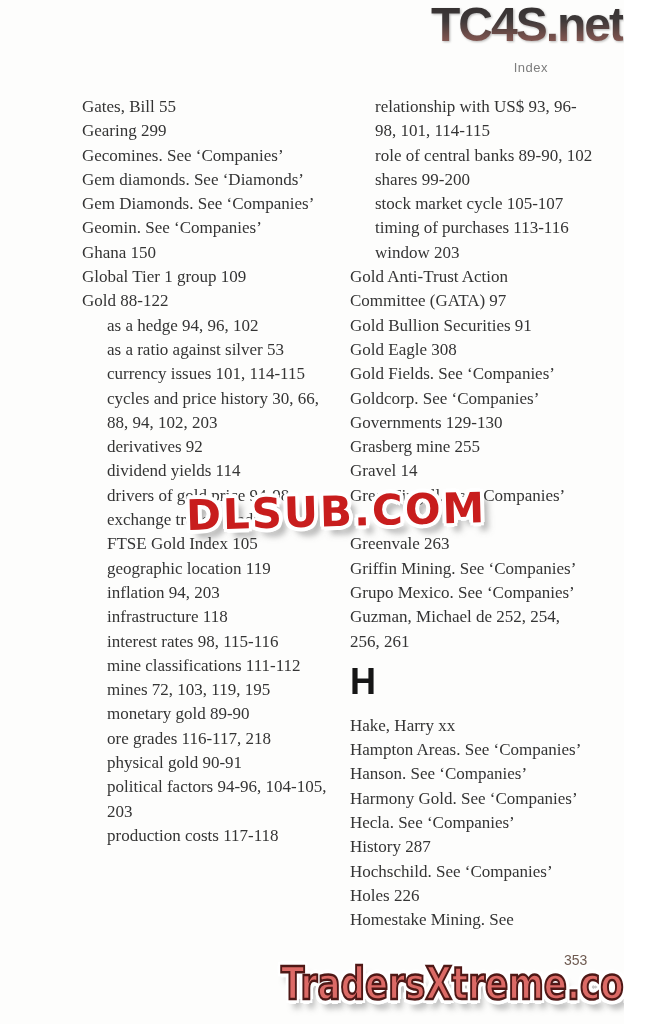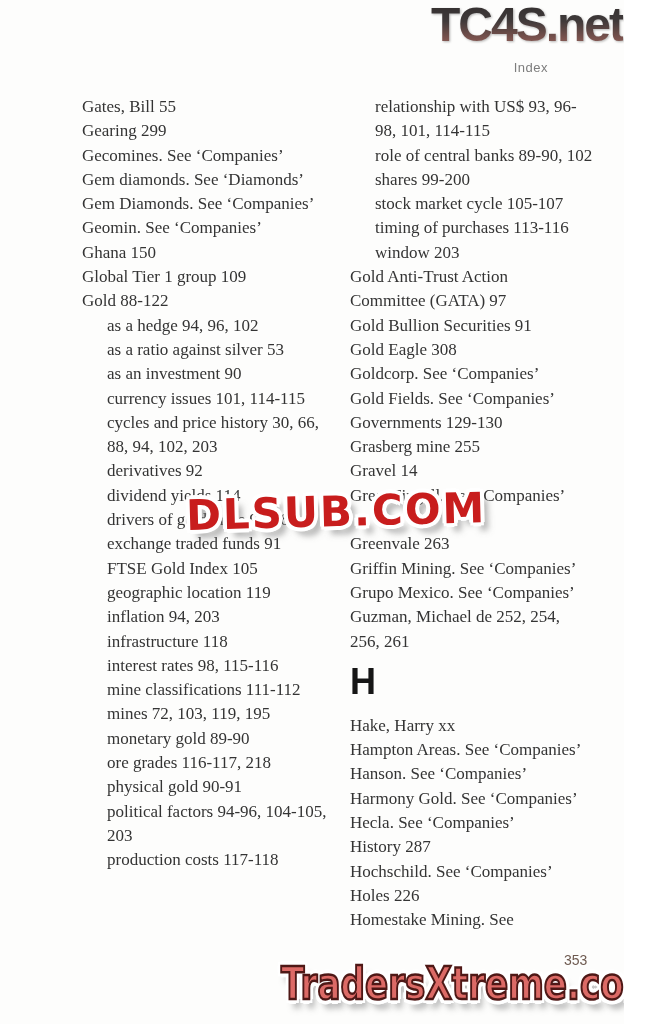--- a/index.html
+++ b/index.html
@@ -60,21 +60,20 @@
       <div class="line ind0">Gearing 299</div>
       <div class="line ind0">Gecomines. See ‘Companies’</div>
       <div class="line ind0">Gem diamonds. See ‘Diamonds’</div>
       <div class="line ind0">Gem Diamonds. See ‘Companies’</div>
       <div class="line ind0">Geomin. See ‘Companies’</div>
       <div class="line ind0">Ghana 150</div>
       <div class="line ind0">Global Tier 1 group 109</div>
       <div class="line ind0">Gold 88-122</div>
       <div class="line ind1">as a hedge 94, 96, 102</div>
       <div class="line ind1">as a ratio against silver 53</div>
-      <div class="line ind1">as an investment 90</div>
       <div class="line ind1">currency issues 101, 114-115</div>
       <div class="line ind1">cycles and price history 30, 66,</div>
       <div class="line ind1">88, 94, 102, 203</div>
       <div class="line ind1">derivatives 92</div>
       <div class="line ind1">dividend yields 114</div>
       <div class="line ind1">drivers of gold price 94-98</div>
       <div class="line ind1">exchange traded funds 91</div>
       <div class="line ind1">FTSE Gold Index 105</div>
       <div class="line ind1">geographic location 119</div>
       <div class="line ind1">inflation 94, 203</div>
@@ -94,22 +93,22 @@
       <div class="line ind1">98, 101, 114-115</div>
       <div class="line ind1">role of central banks 89-90, 102</div>
       <div class="line ind1">shares 99-200</div>
       <div class="line ind1">stock market cycle 105-107</div>
       <div class="line ind1">timing of purchases 113-116</div>
       <div class="line ind1">window 203</div>
       <div class="line ind0">Gold Anti-Trust Action</div>
       <div class="line ind0">Committee (GATA) 97</div>
       <div class="line ind0">Gold Bullion Securities 91</div>
       <div class="line ind0">Gold Eagle 308</div>
+      <div class="line ind0">Gold Fields. See ‘Companies’</div>
       <div class="line ind0">Goldcorp. See ‘Companies’</div>
-      <div class="line ind0">Gold Fields. See ‘Companies’</div>
       <div class="line ind0">Governments 129-130</div>
       <div class="line ind0">Grasberg mine 255</div>
       <div class="line ind0">Gravel 14</div>
       <div class="line ind0">Great Fingall. See ‘Companies’</div>
       <div class="line ind0"></div>
       <div class="line ind0">Greenvale 263</div>
       <div class="line ind0">Griffin Mining. See ‘Companies’</div>
       <div class="line ind0">Grupo Mexico. See ‘Companies’</div>
       <div class="line ind0">Guzman, Michael de 252, 254,</div>
       <div class="line ind0">256, 261</div>

